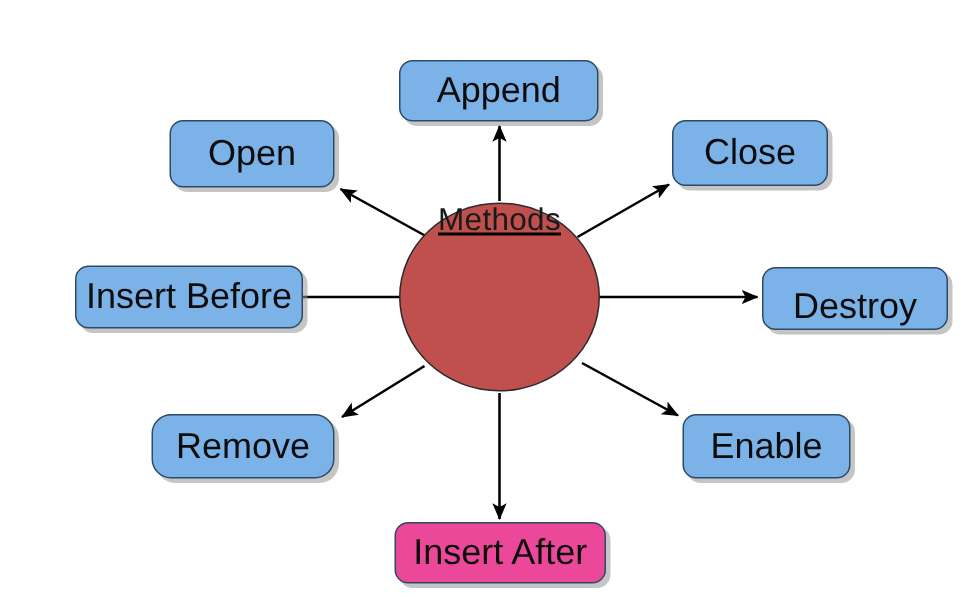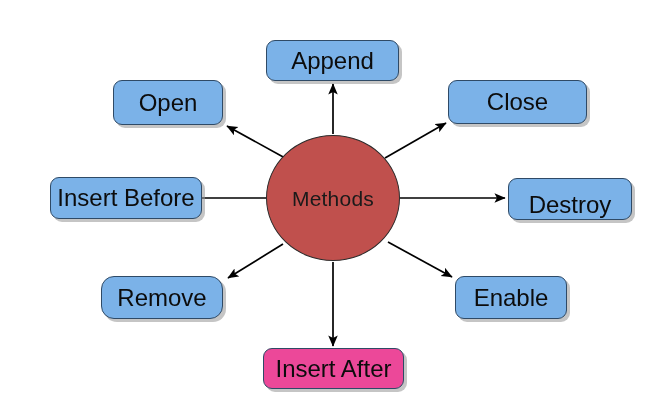--- a/index.html
+++ b/index.html
@@ -22,23 +22,23 @@
     width: 650px;
     height: 403px;
   }
   .hub {
     position: absolute;
     border-radius: 50%;
     background: #C0504D;
     border: 1.4px solid #2b2b2b;
     box-sizing: border-box;
     display: flex;
-    align-items: center;
     justify-content: center;
     z-index: 3;
+    text-decoration: underline;
   }
   .hub-label {
     color: #1a1a1a;
     font-size: 21px;
     line-height: 1;
     letter-spacing: 0.2px;
     white-space: nowrap;
   }
   .node {
     position: absolute;
@@ -83,21 +83,21 @@
   </svg>
 
   <div class="hub" id="hub" style="left: 266px; top: 135px; width: 134px; height: 126px; background: rgb(192, 80, 77); border-color: rgb(43, 43, 43);">
     <span class="hub-label">Methods</span>
   </div>
 
   <div id="node-layer">
       <div class="node" style="left: 266px; top: 40px; width: 133px; height: 41px; background: rgb(123, 178, 232); border-color: rgb(47, 74, 102);">
         <span class="node-label" style="color: rgb(12, 12, 12);">Append</span>
       </div>
-      <div class="node" style="left: 448px; top: 80px; width: 139px; height: 44px; background: rgb(123, 178, 232); border-color: rgb(47, 74, 102);">
+      <div class="node" style="left: 448px; top: 80px; width: 104px; height: 44px; background: rgb(123, 178, 232); border-color: rgb(47, 74, 102);">
         <span class="node-label" style="color: rgb(12, 12, 12);">Close</span>
       </div>
       <div class="node" style="left: 508px; top: 178px; width: 124px; height: 42px; background: rgb(123, 178, 232); border-color: rgb(47, 74, 102);">
         <span class="node-label" style="color: rgb(12, 12, 12); margin-top: 12px;">Destroy</span>
       </div>
       <div class="node" style="left: 455px; top: 276px; width: 112px; height: 43px; background: rgb(123, 178, 232); border-color: rgb(47, 74, 102);">
         <span class="node-label" style="color: rgb(12, 12, 12);">Enable</span>
       </div>
       <div class="node" style="left: 263px; top: 348px; width: 141px; height: 41px; background: #ec4899; border-color: rgb(47, 74, 102);">
         <span class="node-label" style="color: rgb(12, 12, 12);">Insert After</span>

